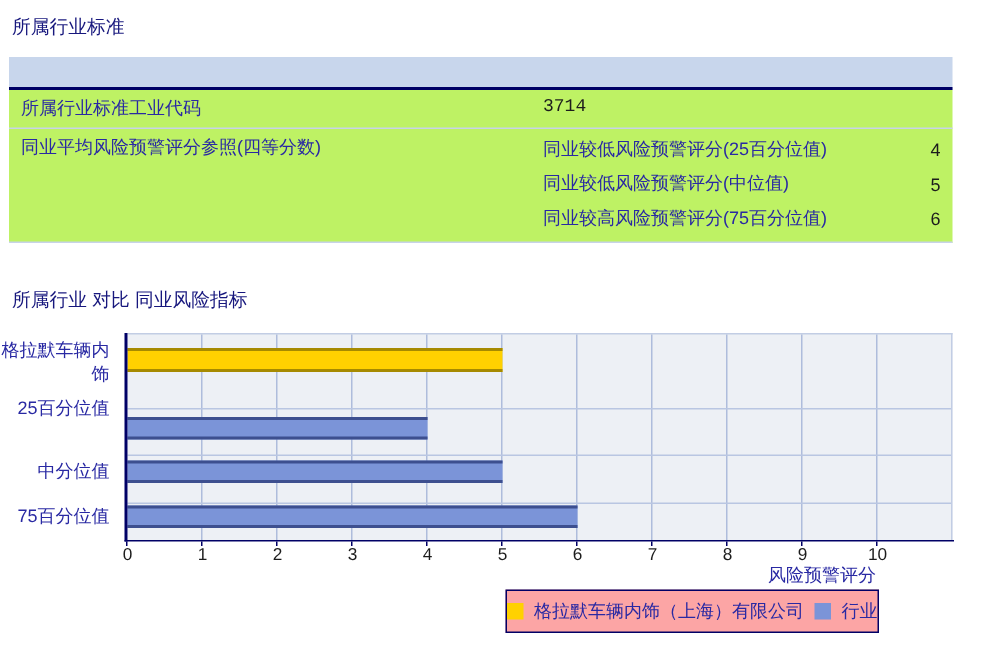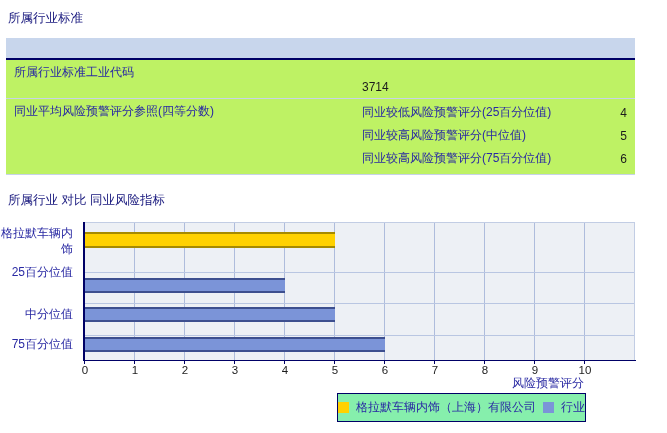--- a/index.html
+++ b/index.html
@@ -21,21 +21,21 @@
   .table-header-band {
     height: 22px; background: #c8d6ec; border-bottom: 2px solid #000066;
   }
   .trow {
     display: flex; background: #bef264; border-bottom: 1px solid #c7d3e8;
   }
   .trow .tlabel {
     width: 356px; padding: 4px 4px 4px 8px; color: #2929a3;
   }
   .trow .tvalue {
-    flex: 1; padding: 20px 8px 4px 0; color: #1c1c1c;
+    flex: 1; padding: 4px 8px 4px 0; color: #1c1c1c; font-family: Liberation Mono, monospace;
   }
   .trow.multi { align-items: flex-start; }
   .sub-rows { flex: 1; padding: 2px 0 4px 0; }
   .sub-row { display: flex; height: 23px; align-items: center; }
   .sub-row .sub-label { flex: 1; color: #2929a3; }
   .sub-row .sub-value { width: 40px; text-align: right; padding-right: 8px; color: #1c1c1c; }
 
   
   #chart { position: absolute; left: 0; top: 218px; width: 667px; height: 215px; }
   #plot {
@@ -55,21 +55,21 @@
   .x-label {
     position: absolute; top: 146px; width: 30px; margin-left: -15px;
     text-align: center; color: #1c1c1c; font-size: 11.5px;
   }
   #x-axis-title {
     position: absolute; top: 157px; right: 83px;
     color: #2929a3; font-size: 12px;
   }
   #legend {
     position: absolute; left: 337px; top: 175px; width: 249px; height: 29px;
-    border: 1px solid #000066; background: #86efac;
+    border: 1px solid #000066; background: #fca5a5;
     display: flex; align-items: center; justify-content: center; gap: 7px;
     font-size: 12px; color: #2929a3; white-space: nowrap;
   }
   .legend-swatch { width: 12px; height: 11px; display: inline-block; }
 </style>
 </head>
 <body>
 
 <div class="section-title" id="title-1">所属行业标准</div>
 
@@ -83,21 +83,21 @@
 
 
   <div class="trow multi">
     <div class="tlabel">同业平均风险预警评分参照(四等分数)</div>
     <div class="sub-rows">
       <div class="sub-row">
         <div class="sub-label">同业较低风险预警评分(25百分位值)</div>
         <div class="sub-value">4</div>
       </div>
       <div class="sub-row">
-        <div class="sub-label">同业较高风险预警评分(中位值)</div>
+        <div class="sub-label">同业较低风险预警评分(中位值)</div>
         <div class="sub-value">5</div>
       </div>
       <div class="sub-row">
         <div class="sub-label">同业较高风险预警评分(75百分位值)</div>
         <div class="sub-value">6</div>
       </div>
     </div>
   </div>
 </div>
 

